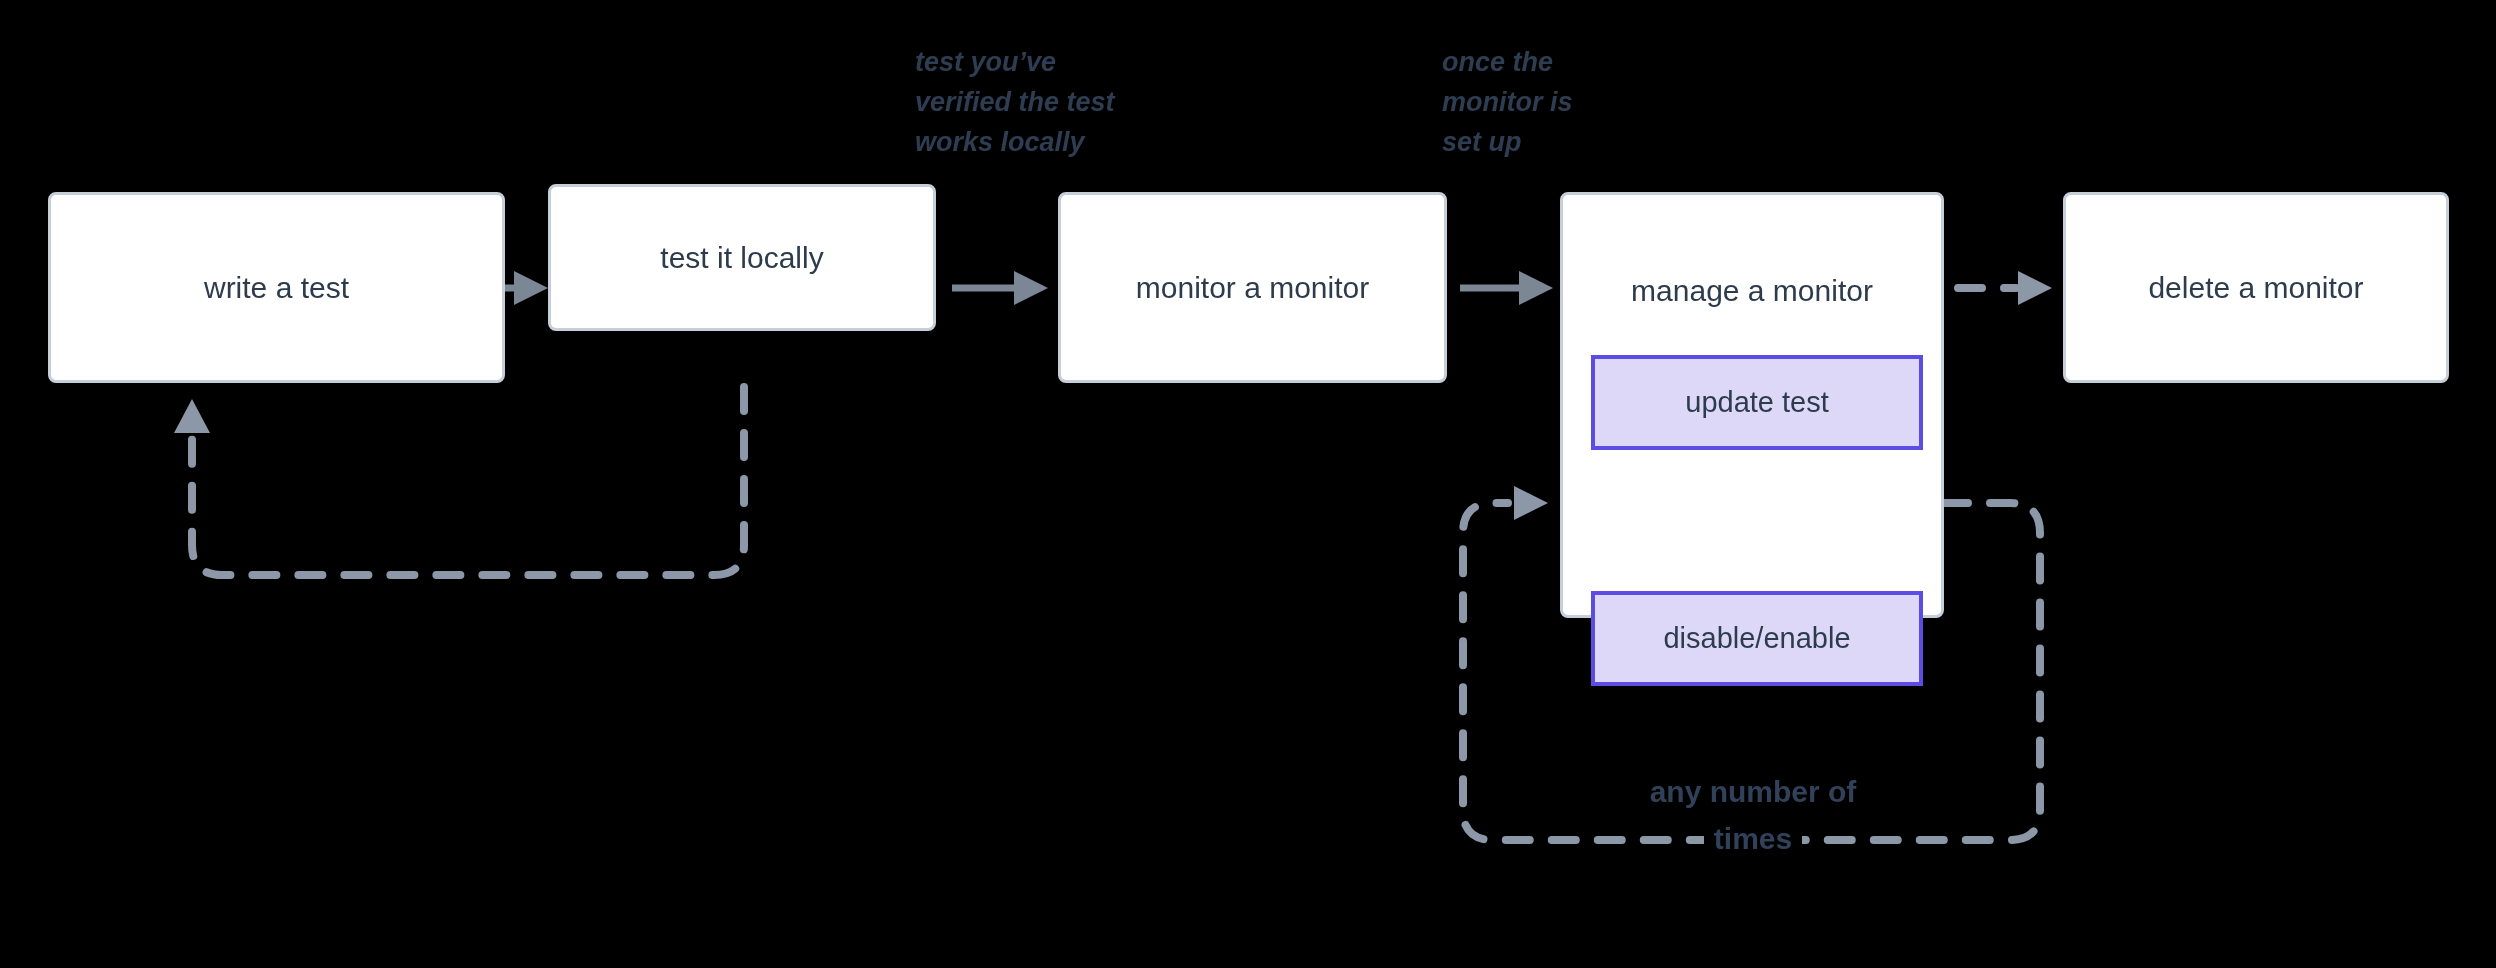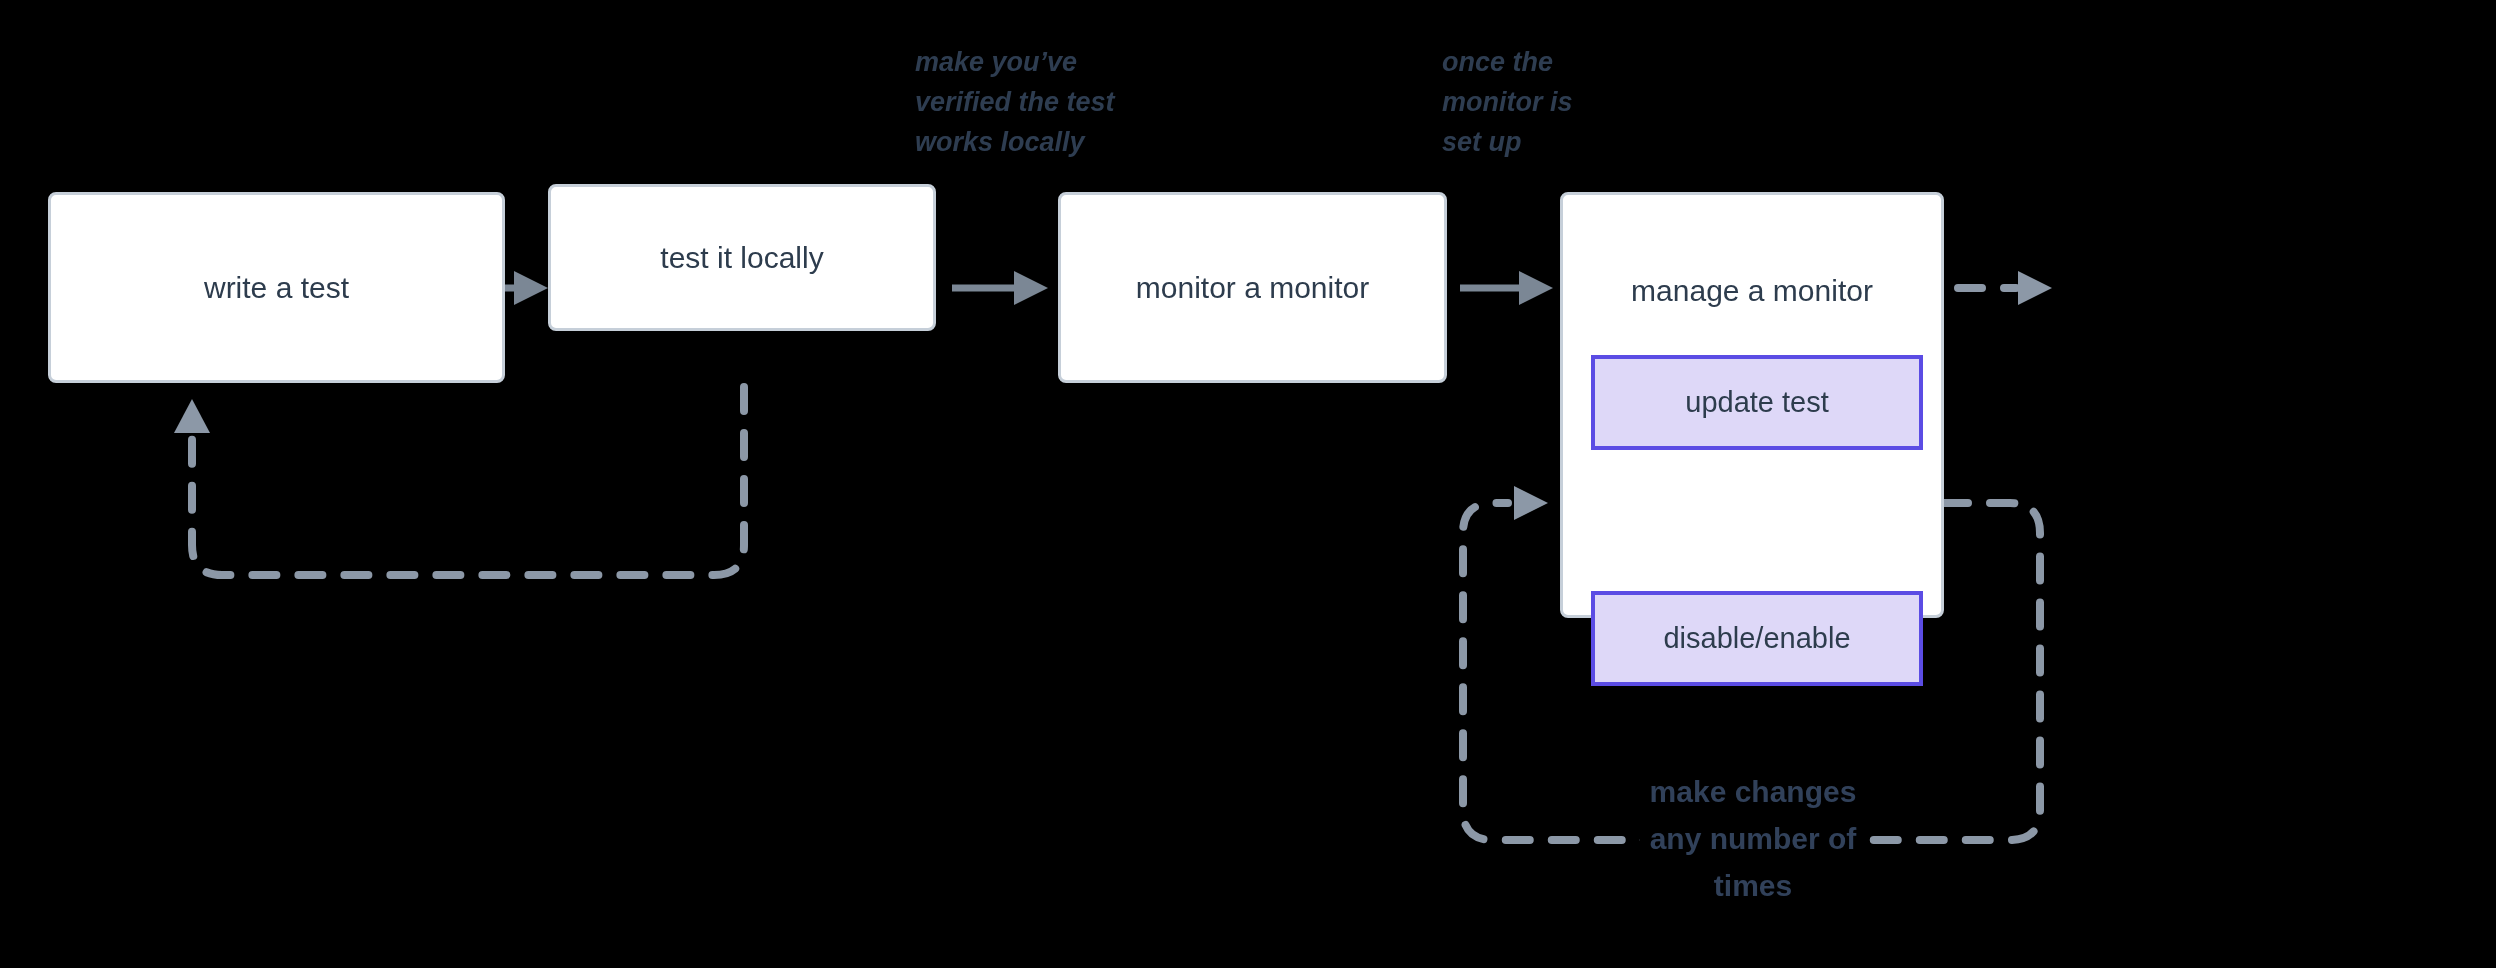--- a/index.html
+++ b/index.html
@@ -94,33 +94,35 @@
       <span>manage a monitor</span>
     </div>
     <div class="subbox" style="top:160px;">
       <span>update test</span>
     </div>
     <div class="subbox" style="top:396px;">
       <span>disable/enable</span>
     </div>
   </div>
 
+  <div class="node" style="left:2063px; top:192px; width:386px; height:191px;">
+    <span>delete a monitor</span>
+  </div>
 
   <div class="annotation" style="left:915px; top:42px;">
-    <span class="line">make you’ve</span>
+    <span class="line">test you’ve</span>
     <span class="line">verified the test</span>
     <span class="line">works locally</span>
   </div>
 
   <div class="annotation" style="left:1442px; top:42px;">
     <span class="line">once the</span>
     <span class="line">monitor is</span>
     <span class="line">set up</span>
   </div>
 
 
   <div class="loop-label" style="left:1573px; top:768px; width:360px;">
-    <span class="line"><span>make changes</span></span>
     <span class="line"><span>any number of</span></span>
     <span class="line"><span>times</span></span>
   </div>
 
 </div>
 
 </body></html>

